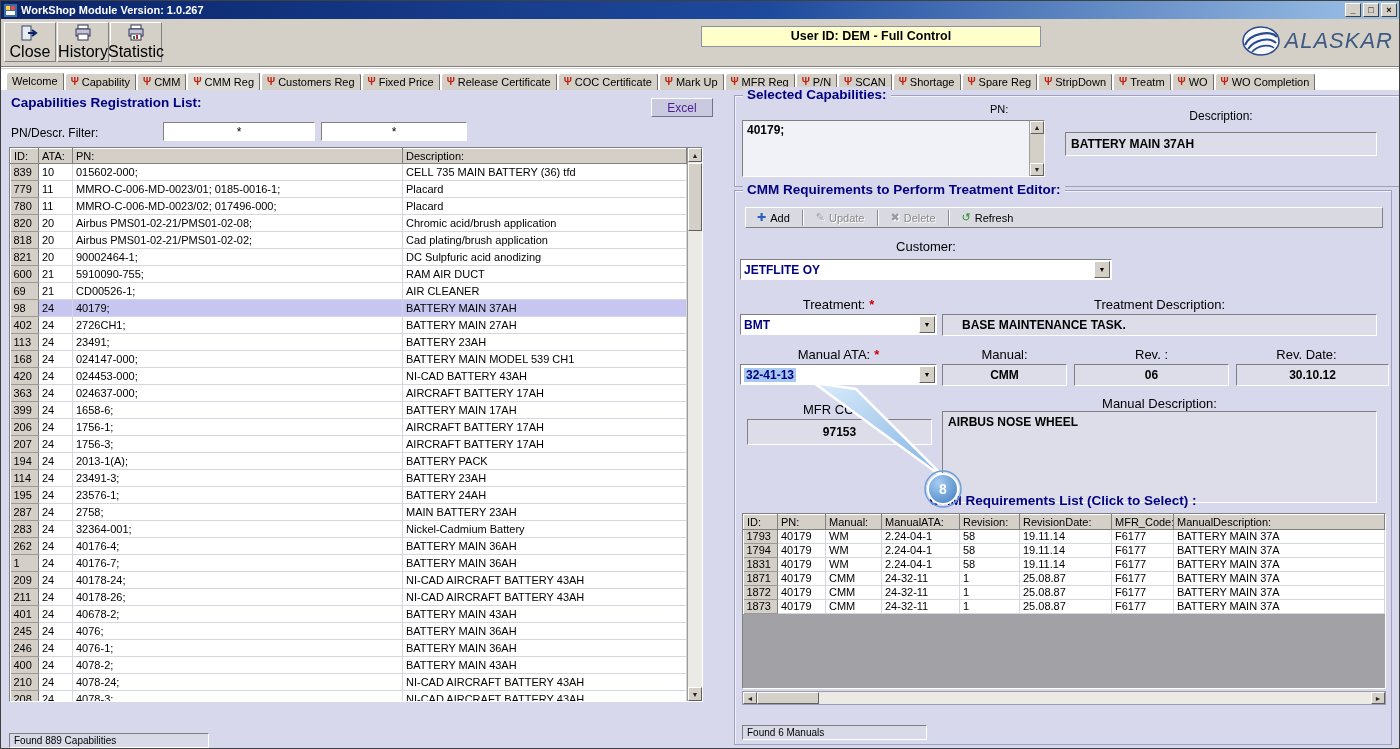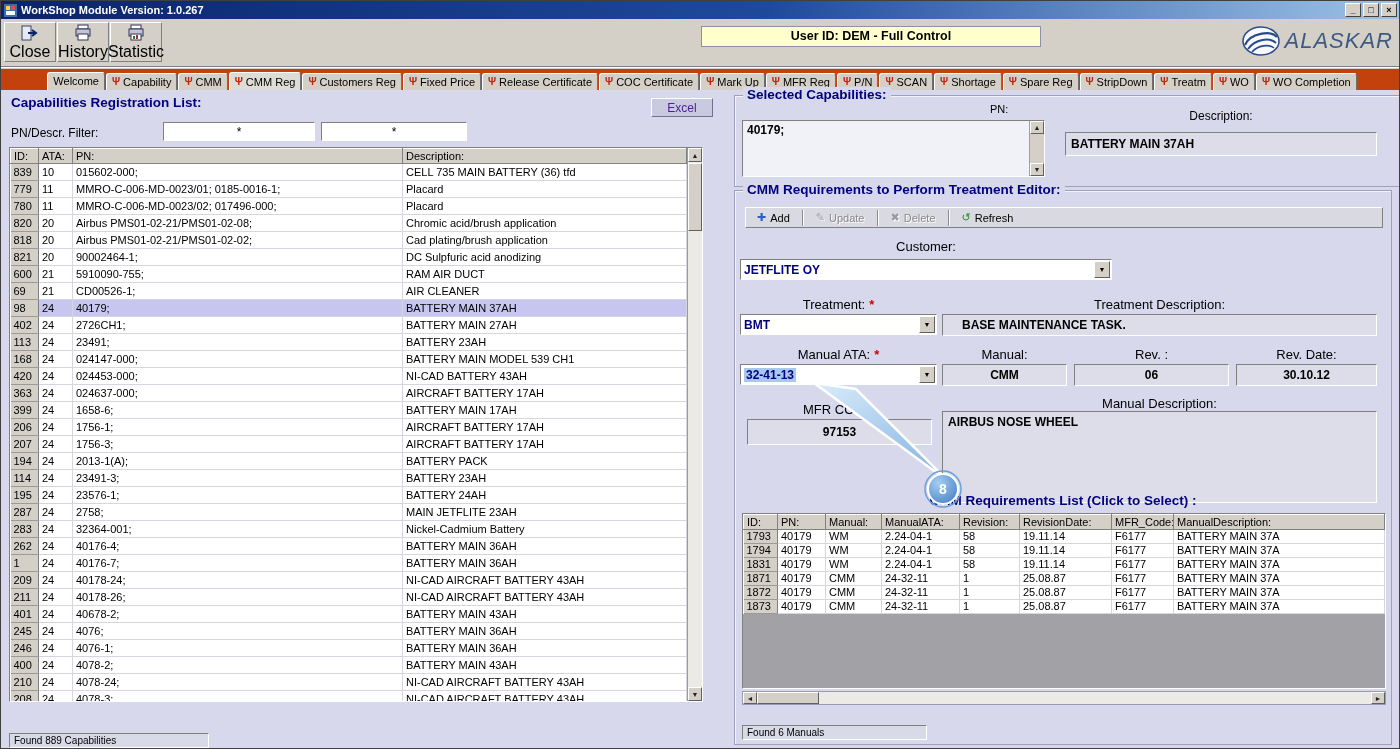--- a/index.html
+++ b/index.html
@@ -24,22 +24,22 @@
   .tbtn { width:52px; height:40px; display:flex; flex-direction:column; align-items:center; justify-content:center;
     font-size:16px; background:#d4d0c8; border:1px solid; border-color:#ffffff #808080 #808080 #ffffff; margin-right:1px; }
   .tbtn .ticon { height:20px; display:flex; align-items:center; }
   .userbanner { position:absolute; left:700px; top:7px; width:340px; height:21px;
     background:#ffffcc; border:1px solid #8f90a8; text-align:center; line-height:19px;
     font-weight:bold; font-size:12.5px; color:#000; }
   .logo { position:absolute; right:6px; top:6px; display:flex; align-items:center; gap:4px; }
   .logotext { font-size:22px; font-style:italic; color:#3d5a82; letter-spacing:1px; }
 
   
-  .tabstrip { position:absolute; top:68px; left:0; width:100%; height:21px; background:#c2410c;
-    padding:2px 0 0 5px; white-space:nowrap; overflow:hidden;text-align:center; }
+  .tabstrip { position:absolute; top:68px; left:0; width:100%; height:21px; background:#ffffff;
+    padding:2px 0 0 5px; white-space:nowrap; overflow:hidden; }
   .tab { display:inline-flex; align-items:center; height:18px; padding:0 5px; font-size:11px;
     background:#d4d0c8; border:1px solid; border-color:#ffffff #707070 #707070 #ffffff;
     border-bottom:none; border-radius:3px 3px 0 0; margin-right:1px; cursor:default; }
   .tab.active { height:20px; position:relative; z-index:2; background:#dedcd6; }
   .tabicon { color:#c22210; font-size:10px; font-weight:bold; margin-right:3px; line-height:10px; }
 
   
   .main { position:absolute; top:89px; left:0; width:1400px; height:658px; background:#d7d8ec; }
 
   .navy { color:#000080; font-weight:bold; }
@@ -119,21 +119,21 @@
   .cbtn { position:absolute; right:1px; top:1px; bottom:1px; width:16px; background:#d4d0c8;
     border:1px solid; border-color:#ffffff #606060 #606060 #ffffff; font-size:7px; text-align:center; line-height:15px; }
 
   .combo-customer { left:5px; top:68px; width:372px; }
   .combo-treatment { left:5px; top:123px; width:197px; }
   .combo-mata { left:5px; top:173px; width:197px; }
 
   .box-tdesc { left:207px; top:123px; width:435px; height:22px; line-height:20px; padding-left:19px; }
   .box-manual { left:207px; top:173px; width:125px; height:22px; line-height:20px; text-align:center; }
   .box-rev { left:339px; top:173px; width:155px; height:22px; line-height:20px; text-align:center; }
-  .box-revdate { left:501px; top:173px; width:141px; height:22px; line-height:20px; text-align:center; }
+  .box-revdate { left:501px; top:173px; width:153px; height:22px; line-height:20px; text-align:center; }
   .box-mfr { left:12px; top:228px; width:185px; height:26px; line-height:24px; text-align:center; }
   .box-mdesc { left:207px; top:220px; width:435px; height:92px; padding:3px 5px; }
 
   .callout { position:absolute; left:0; top:0; z-index:5; pointer-events:none; }
   .list-title { position:absolute; left:0; width:100%; top:302px; text-align:center; font-size:13.5px; }
 
   .rgrid { position:absolute; left:7px; top:322px; width:644px; height:176px; background:#a2a2a6;
     border:1px solid; border-color:#808080 #ffffff #ffffff #808080; overflow:hidden; }
   .hscroll { position:absolute; left:7px; top:500px; width:644px; height:14px; background:#eceae5;
     border:1px solid #9a9ab0; }
@@ -409,21 +409,21 @@
             <tr>
               <td class="rowhdr">195</td>
               <td>24</td>
               <td>23576-1;</td>
               <td>BATTERY 24AH</td>
             </tr>
             <tr>
               <td class="rowhdr">287</td>
               <td>24</td>
               <td>2758;</td>
-              <td>MAIN JETFLITE 23AH</td>
+              <td>MAIN BATTERY 23AH</td>
             </tr>
             <tr>
               <td class="rowhdr">283</td>
               <td>24</td>
               <td>32364-001;</td>
               <td>Nickel-Cadmium Battery</td>
             </tr>
             <tr>
               <td class="rowhdr">262</td>
               <td>24</td>

